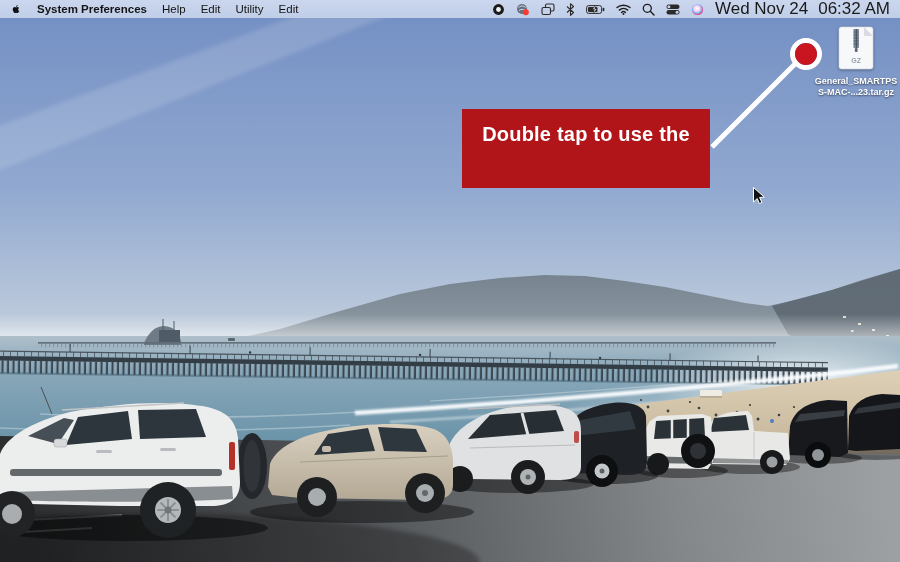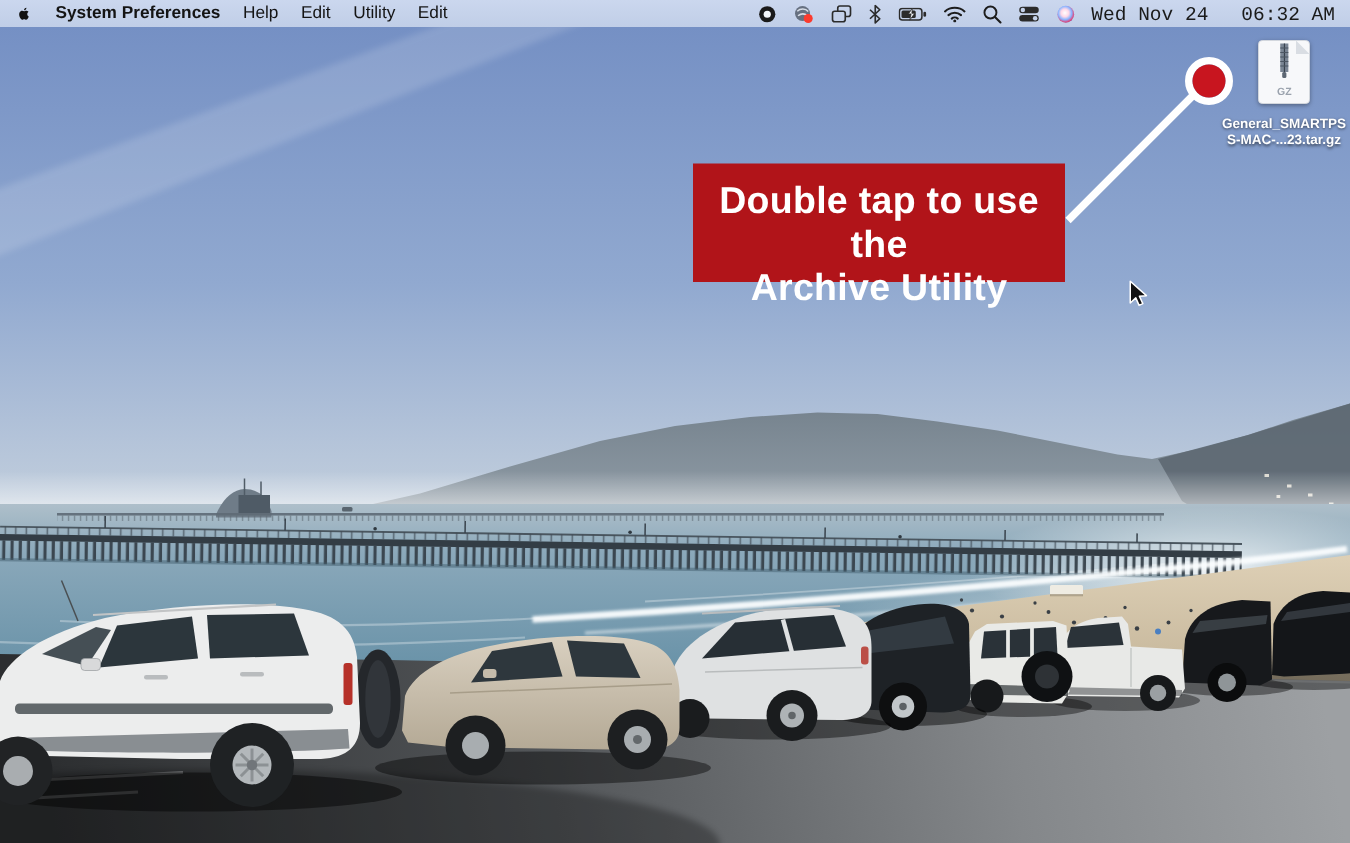--- a/index.html
+++ b/index.html
@@ -10,39 +10,39 @@
   .menu-bar{position:absolute;top:0;left:0;width:900px;height:18px;z-index:20;
     background:linear-gradient(#cbd7ee,#c0cee7);
     display:flex;align-items:center;justify-content:space-between;
     padding:0 10px;box-sizing:border-box;font-size:11.5px;color:#141414;}
   .mb-left{display:flex;align-items:center;gap:15px;}
   .mb-right{display:flex;align-items:center;gap:11px;}
   .app-name{font-weight:bold;}
   .mb-item{cursor:default;}
   .mb-icon{display:flex;align-items:center;}
   .mb-icon svg{display:block;}
-  .clock{display:flex;gap:22px;font-size:13px;color:#1a1a1a;font-family:Liberation Mono, monospace;}
+  .clock{display:flex;gap:10px;font-size:17px;color:#1a1a1a;}
 
   
   .desktop{position:absolute;top:18px;left:0;width:900px;height:544px;overflow:hidden;z-index:1;}
   .desktop svg{display:block;}
 
   
   .file-item{position:absolute;left:797px;top:26px;width:118px;text-align:center;z-index:4;cursor:default;}
   .file-item .icon-wrap svg{filter:drop-shadow(0 1px 1.5px rgba(0,0,0,.35));}
   .file-label{margin-top:2px;font-size:9px;font-weight:bold;color:#fff;line-height:10.5px;
     text-shadow:0 1px 2px rgba(0,0,0,.6);}
 
   
   .overlay-svg{position:absolute;left:0;top:0;width:900px;height:562px;z-index:5;pointer-events:none;}
 
   
   .tooltip{position:absolute;left:462px;top:109px;width:248px;height:79px;z-index:6;
     background:#b11419;color:#fff;text-align:center;box-sizing:border-box;padding-top:11px;
-    font-size:25px;line-height:29px;font-weight:bold;letter-spacing:.2px;}
+    font-size:20px;line-height:29px;font-weight:bold;letter-spacing:.2px;}
 
   
   .cursor{position:absolute;left:752px;top:186px;z-index:30;}
 </style>
 </head>
 <body>
 
 <div class="menu-bar">
   <div class="mb-left">
     <span class="mb-icon">
@@ -406,18 +406,17 @@
 </div>
 
 <svg class="overlay-svg">
   <line x1="712" y1="147" x2="795" y2="64" stroke="#ffffff" stroke-width="5"></line>
   <circle cx="806" cy="54" r="13.5" fill="none" stroke="#ffffff" stroke-width="5"></circle>
   <circle cx="806" cy="54" r="11" fill="#c8151f"></circle>
 </svg>
 
 <div class="tooltip">
   <div>Double tap to use the</div>
-  <div>Archive Utility</div>
 </div>
 
 <svg class="cursor" width="14" height="20" viewBox="0 0 14 20">
   <path d="M1.5,1.5 L1.5,16 L5.2,12.6 L7.4,17.6 L9.9,16.4 L7.6,11.5 L12.3,11.1 Z" fill="#111111" stroke="#ffffff" stroke-width="1" stroke-linejoin="round"></path>
 </svg>
 
 </body></html>

